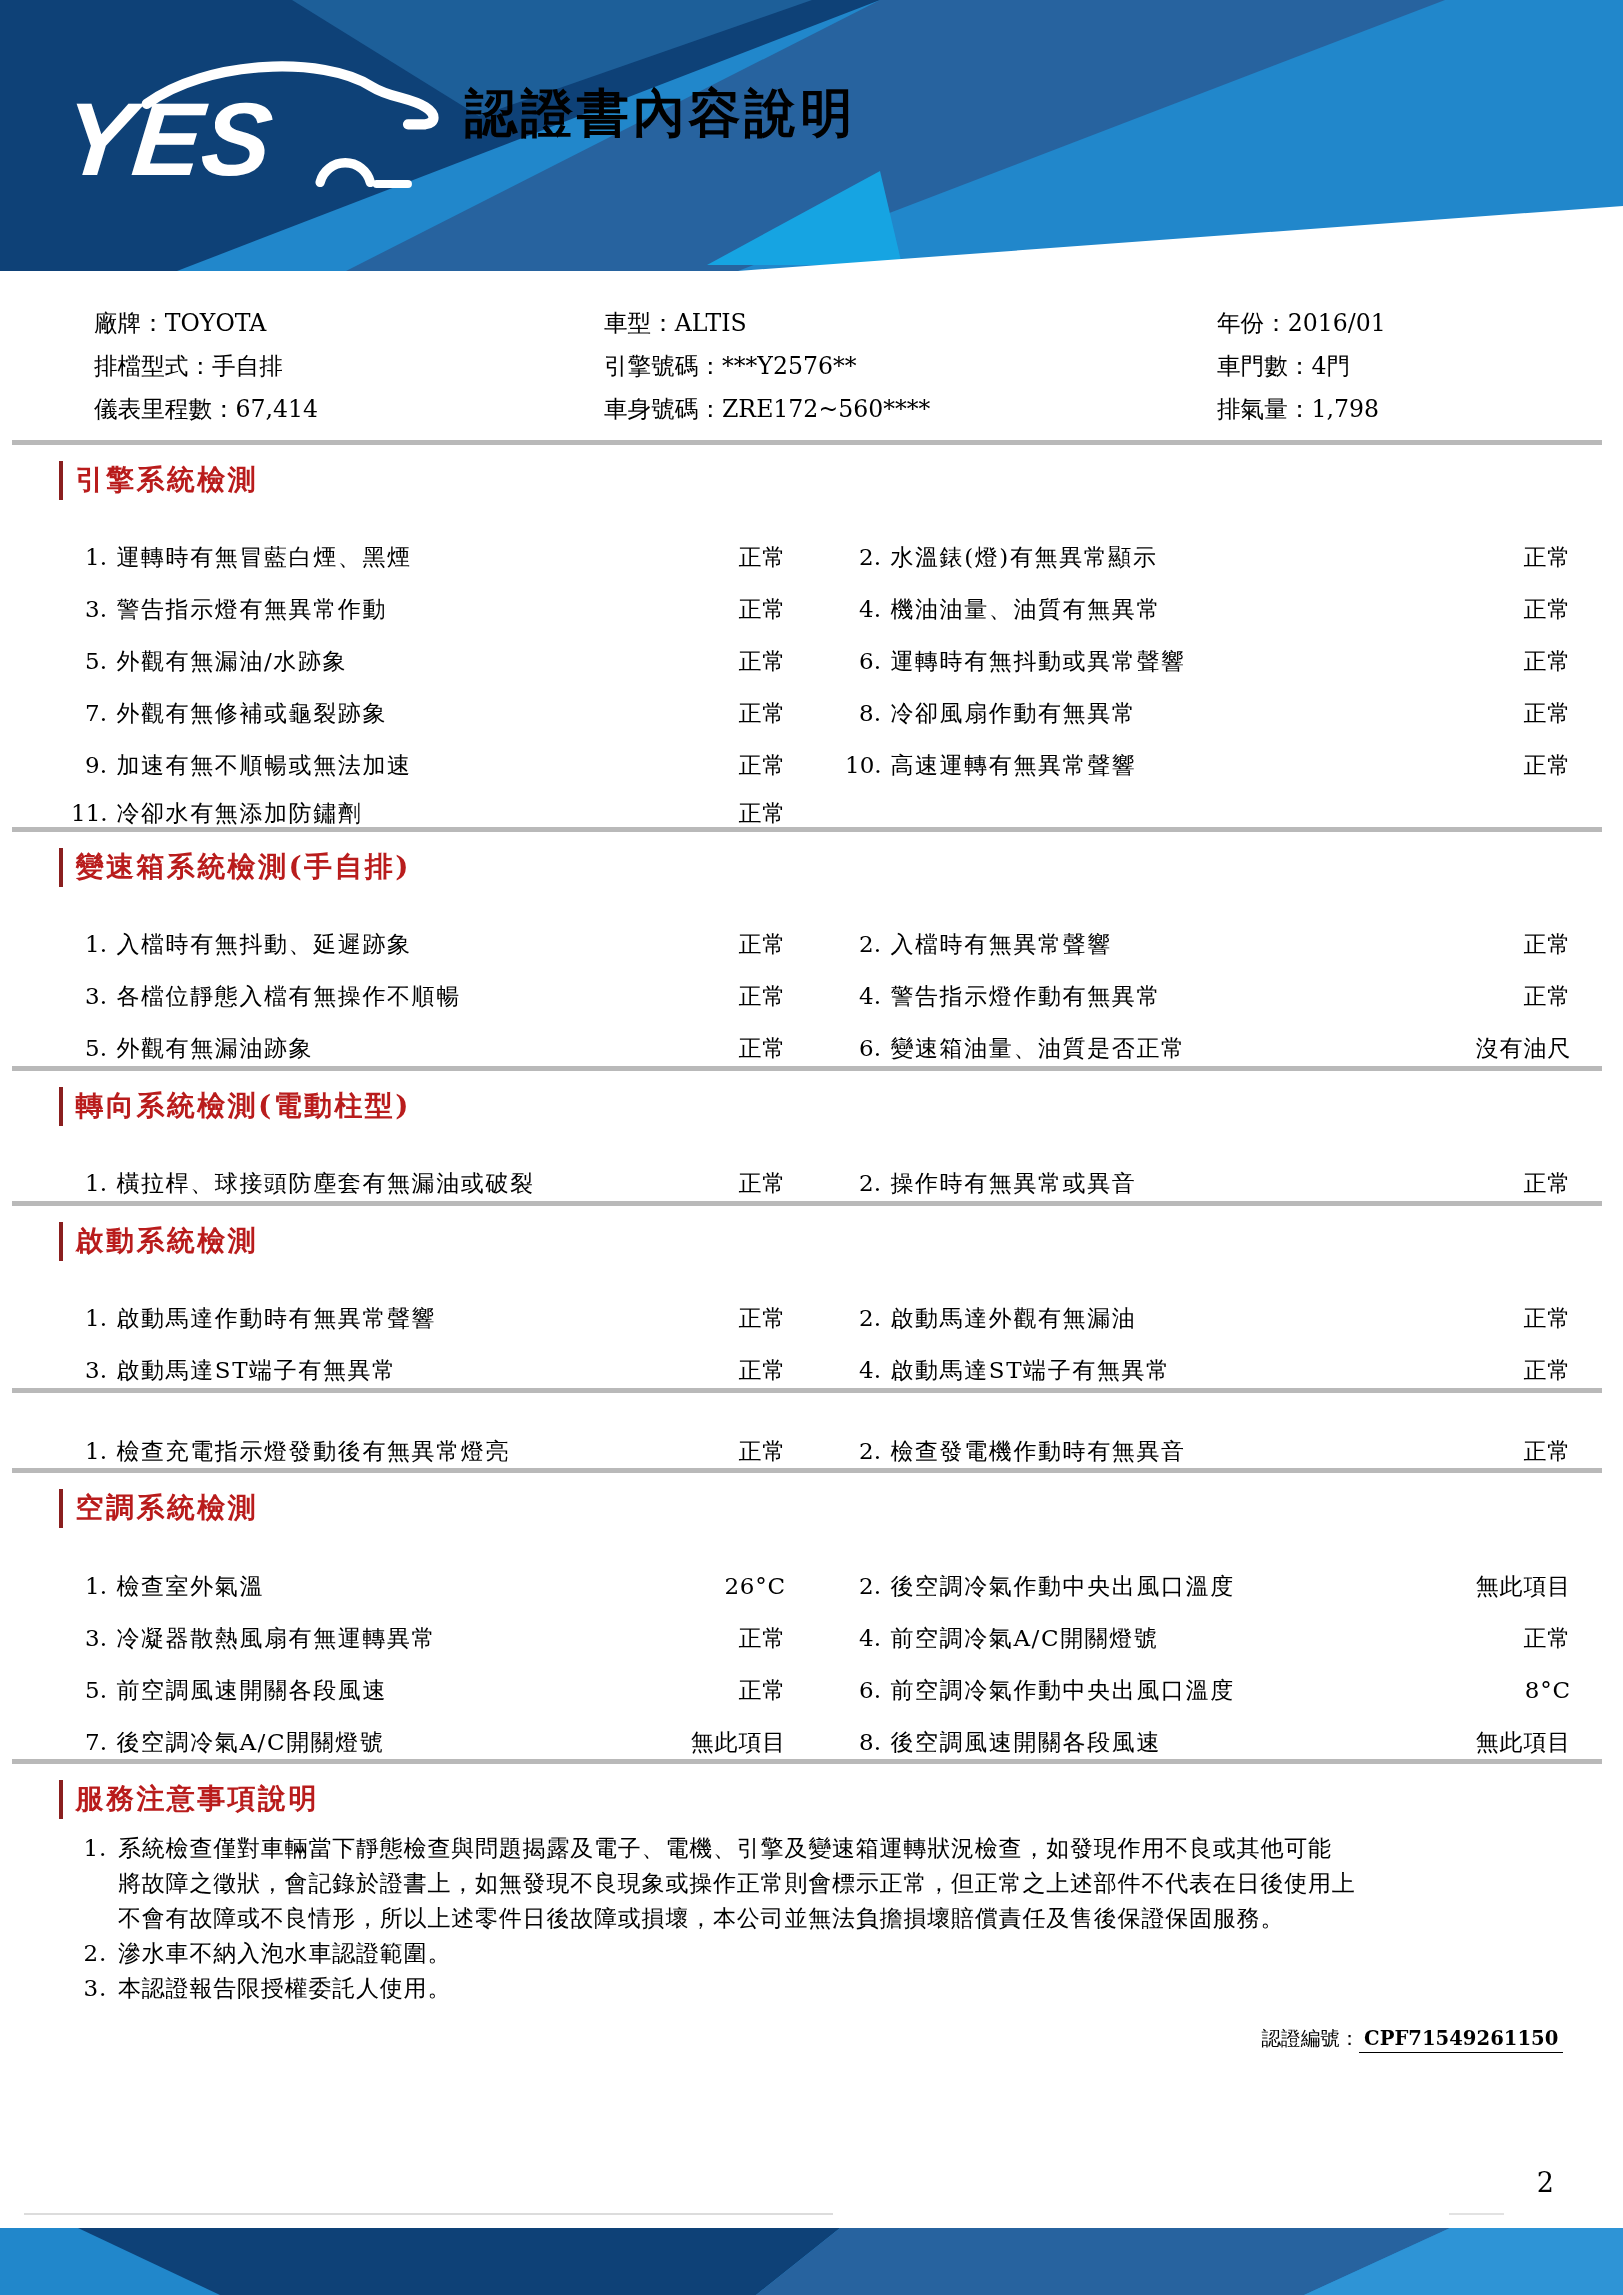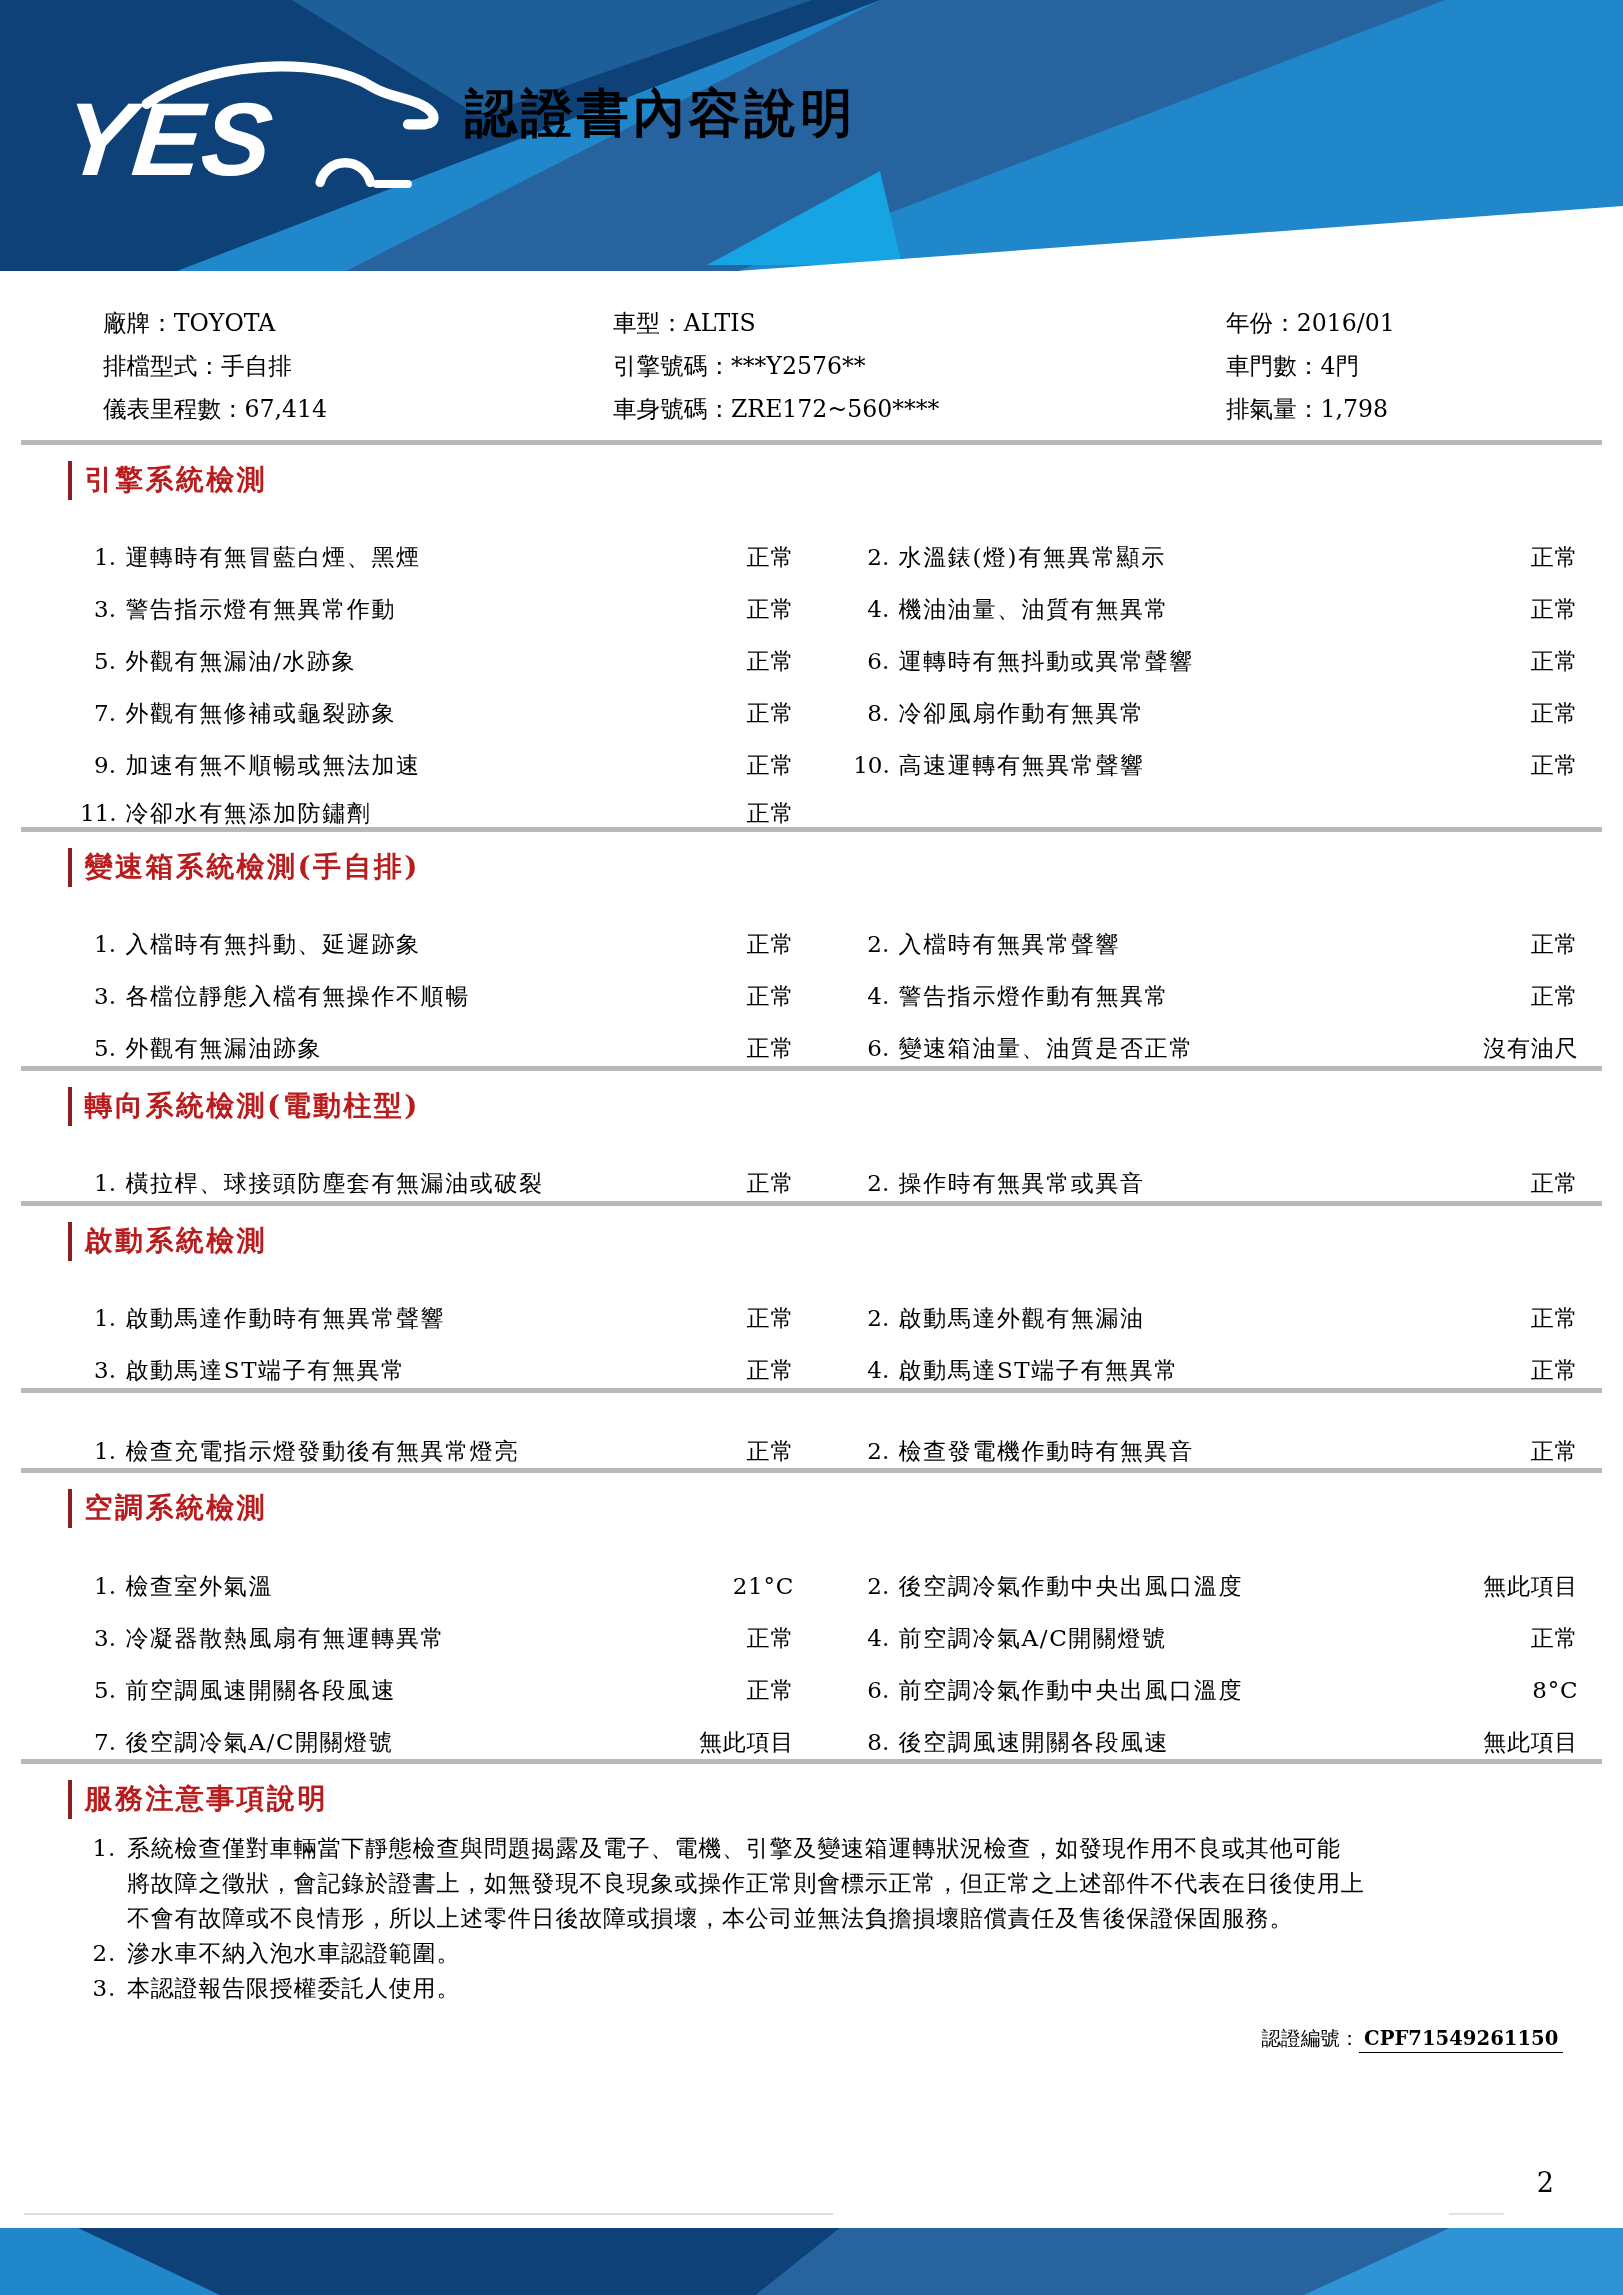--- a/index.html
+++ b/index.html
@@ -22,21 +22,21 @@
   .hdr .whitewedge{background:#ffffff;clip-path:polygon(738px 271px,1623px 206px,1623px 271px);}
   .logo{position:absolute;left:72px;top:49px;width:377px;height:153px;}
   .logo svg{display:block;width:100%;height:100%;}
   .logo text{font-family:"Liberation Sans","DejaVu Sans",sans-serif;font-weight:bold;font-style:italic;}
   .hdr-title{
     position:absolute;left:465px;top:79px;
     font-family:"Liberation Sans","DejaVu Sans",sans-serif;
     font-size:52px;font-weight:700;color:#000000;letter-spacing:3.9px;white-space:nowrap;
   }
   
-  .content{position:relative;padding:0 21px 0 21px;}
+  .content{position:relative;padding:0 21px 0 12px;}
   .sep{height:4.7px;background:#b9b9b9;}
   
   .info{margin-top:31px;padding:0 0 9.4px 82px;}
   .info-grid{display:grid;grid-template-columns:510px 613px auto;}
   .info-cell{font-size:23.6px;line-height:43px;white-space:nowrap;}
   
   .sec-title{
     margin:15.7px 0 0 47px;height:39px;display:flex;align-items:center;
     border-left:4.7px solid #8a1f1f;padding-left:12.6px;
     color:#b91c1c;font-size:28px;font-weight:bold;letter-spacing:2.4px;white-space:nowrap;
@@ -293,21 +293,21 @@
           </div>
           <div class="sep"></div>
         </div>
         <div class="section">
           <div class="sec-title">空調系統檢測</div>
           <div class="items">
             <div class="item-row">
               <div class="cell left">
                 <span class="no">1.</span>
                 <span class="lbl">檢查室外氣溫</span>
-                <span class="val">21°C</span>
+                <span class="val">26°C</span>
               </div>
               <div class="cell right">
                 <span class="no">2.</span>
                 <span class="lbl">後空調冷氣作動中央出風口溫度</span>
                 <span class="val">無此項目</span>
               </div>
             </div>
             <div class="item-row">
               <div class="cell left">
                 <span class="no">3.</span>

